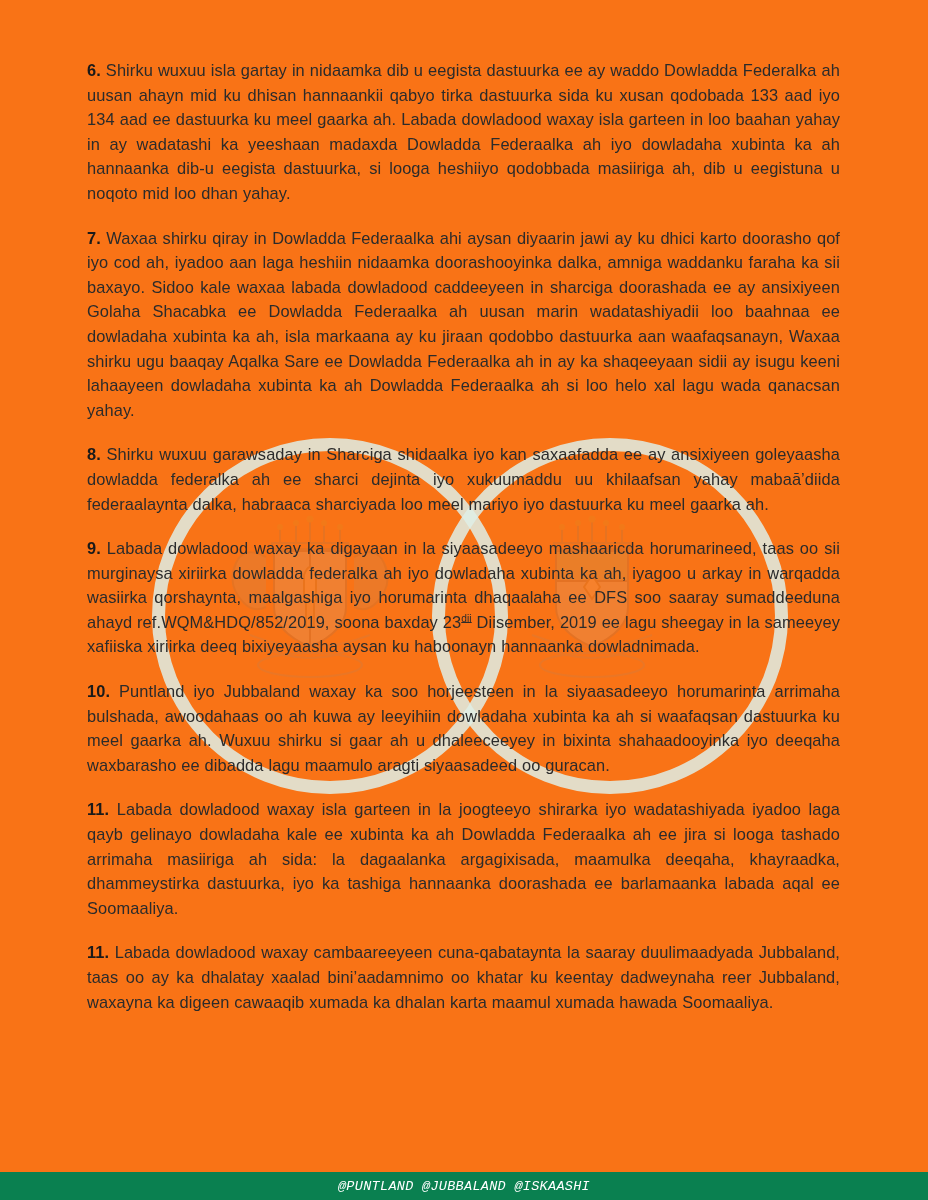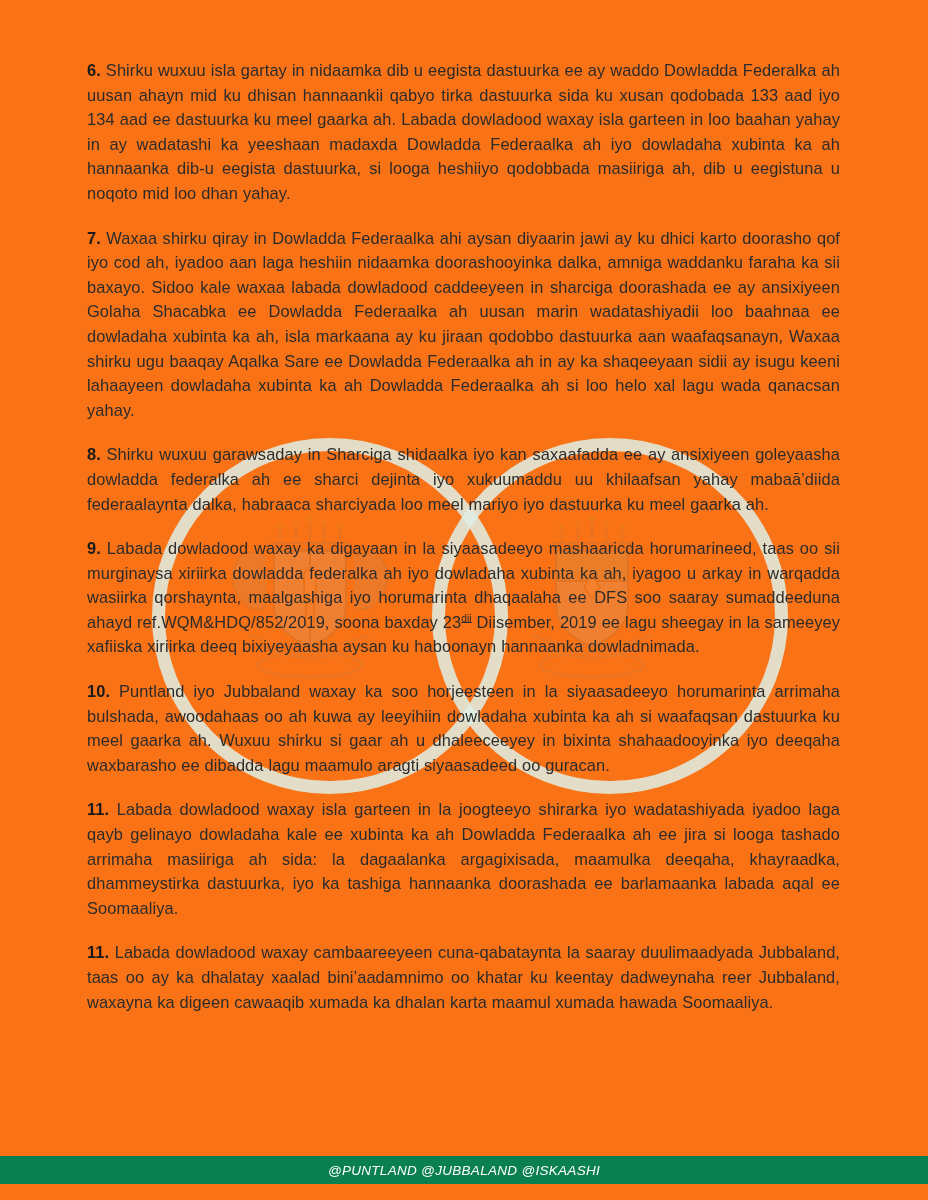--- a/index.html
+++ b/index.html
@@ -80,28 +80,29 @@
     font-size: 0.62em;
     vertical-align: super;
     line-height: 0;
     text-decoration: underline;
   }
 
   
   .footer-bar {
     position: absolute;
     left: 0;
-    bottom: 16px;
+    bottom: 0;
     width: 928px;
     height: 28px;
     background: #0a8050;
     z-index: 3;
     display: flex;
     align-items: center;
     justify-content: center;
+    font-family: Liberation Mono, monospace;
   }
   .footer-text {
     color: #ffffff;
     font-size: 13.5px;
     font-style: italic;
     letter-spacing: 0.3px;
     white-space: nowrap;
   }
 </style>
 </head>

